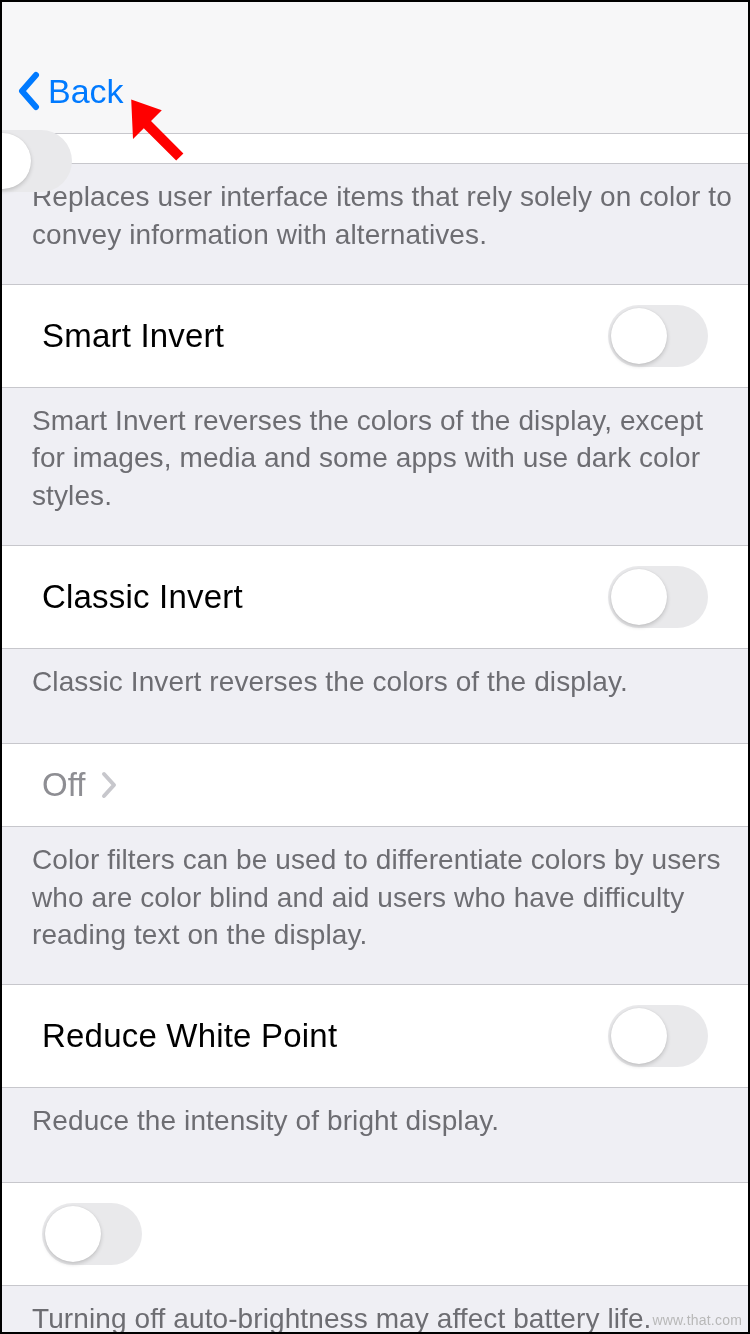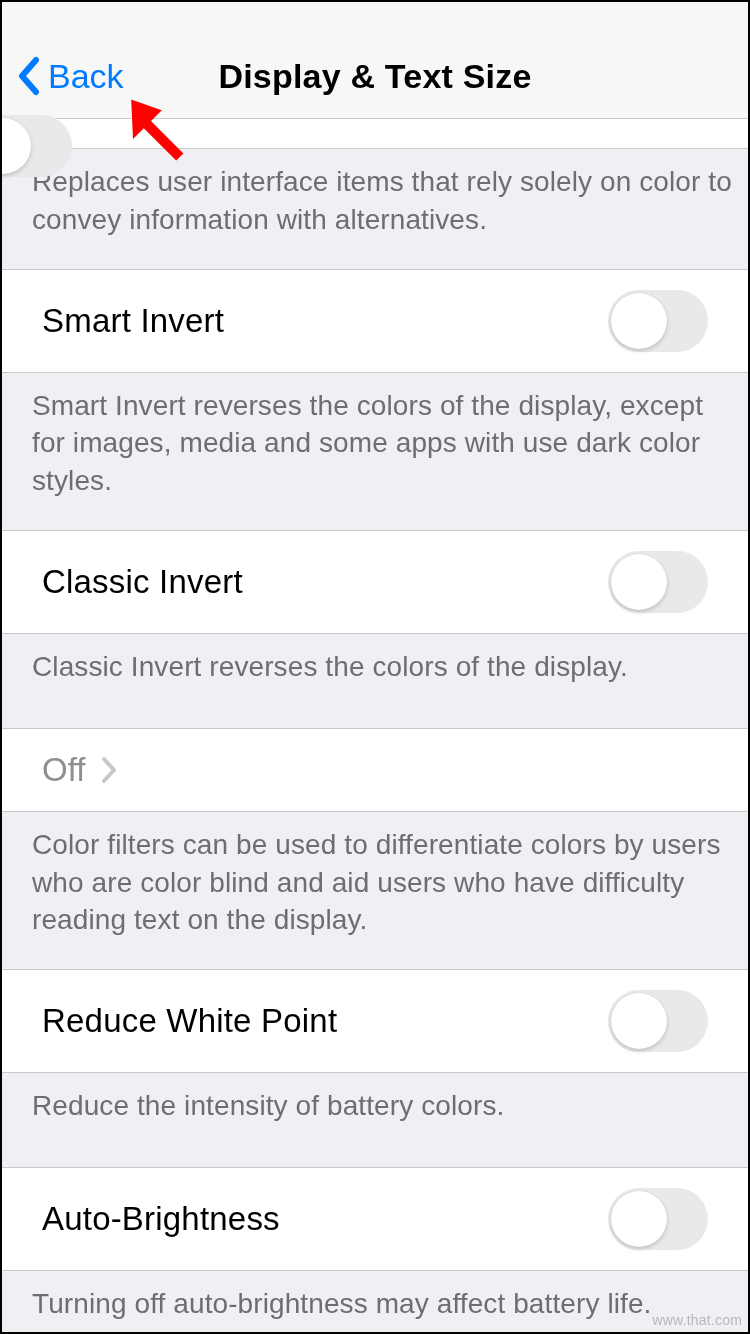--- a/index.html
+++ b/index.html
@@ -5,21 +5,21 @@
   * { box-sizing: border-box; margin: 0; padding: 0; }
   html, body { width: 750px; height: 1334px; overflow: hidden; }
   body {
     font-family: -apple-system, "Helvetica Neue", Helvetica, Arial, sans-serif;
     background: #efeff4;
     position: relative;
     border: 2px solid #000;
   }
   .navbar {
     position: relative;
-    height: 117px;
+    height: 132px;
     background: #f7f7f8;
     border-bottom: 1px solid #c7c7cc;
     display: flex;
     align-items: flex-end;
     justify-content: center;
     padding-bottom: 22px;
   }
   .back {
     position: absolute;
     left: 14px;
@@ -118,21 +118,20 @@
 </head>
 <body>
 
 <div class="navbar">
   <div class="back">
     <svg viewBox="0 0 24 40">
       <polyline points="20,4 6,20 20,36" fill="none" stroke="#007aff" stroke-width="6" stroke-linecap="round" stroke-linejoin="round"></polyline>
     </svg>
     <span>Back</span>
   </div>
-  <div class="title">Display &amp; Text Size</div>
 </div>
 
 <svg class="arrow-annotation" viewBox="0 0 100 100">
   <polygon points="8,6 42,18 30,30 66,66 58,74 22,38 10,50" fill="#ff0000"></polygon>
 </svg>
 
 <div class="partial-row">
   <div class="toggle partial-toggle">
       <div class="knob"></div>
     </div>
@@ -164,23 +163,22 @@
   </div>
 </div>
 <div class="footer">Color filters can be used to differentiate colors by users who are color blind and aid users who have difficulty reading text on the display.</div>
 
 <div class="row">
   <span class="row-label">Reduce White Point</span>
   <div class="toggle">
       <div class="knob"></div>
     </div>
 </div>
-<div class="footer tight">Reduce the intensity of battery colors.</div>
+<div class="footer tight">Reduce the intensity of bright display.</div>
 
 <div class="row">
-  <span class="row-label">Auto-Brightness</span>
   <div class="toggle">
       <div class="knob"></div>
     </div>
 </div>
 <div class="footer">Turning off auto-brightness may affect battery life.</div>
 
 <div class="watermark">www.that.com</div>
 
 </body></html>

